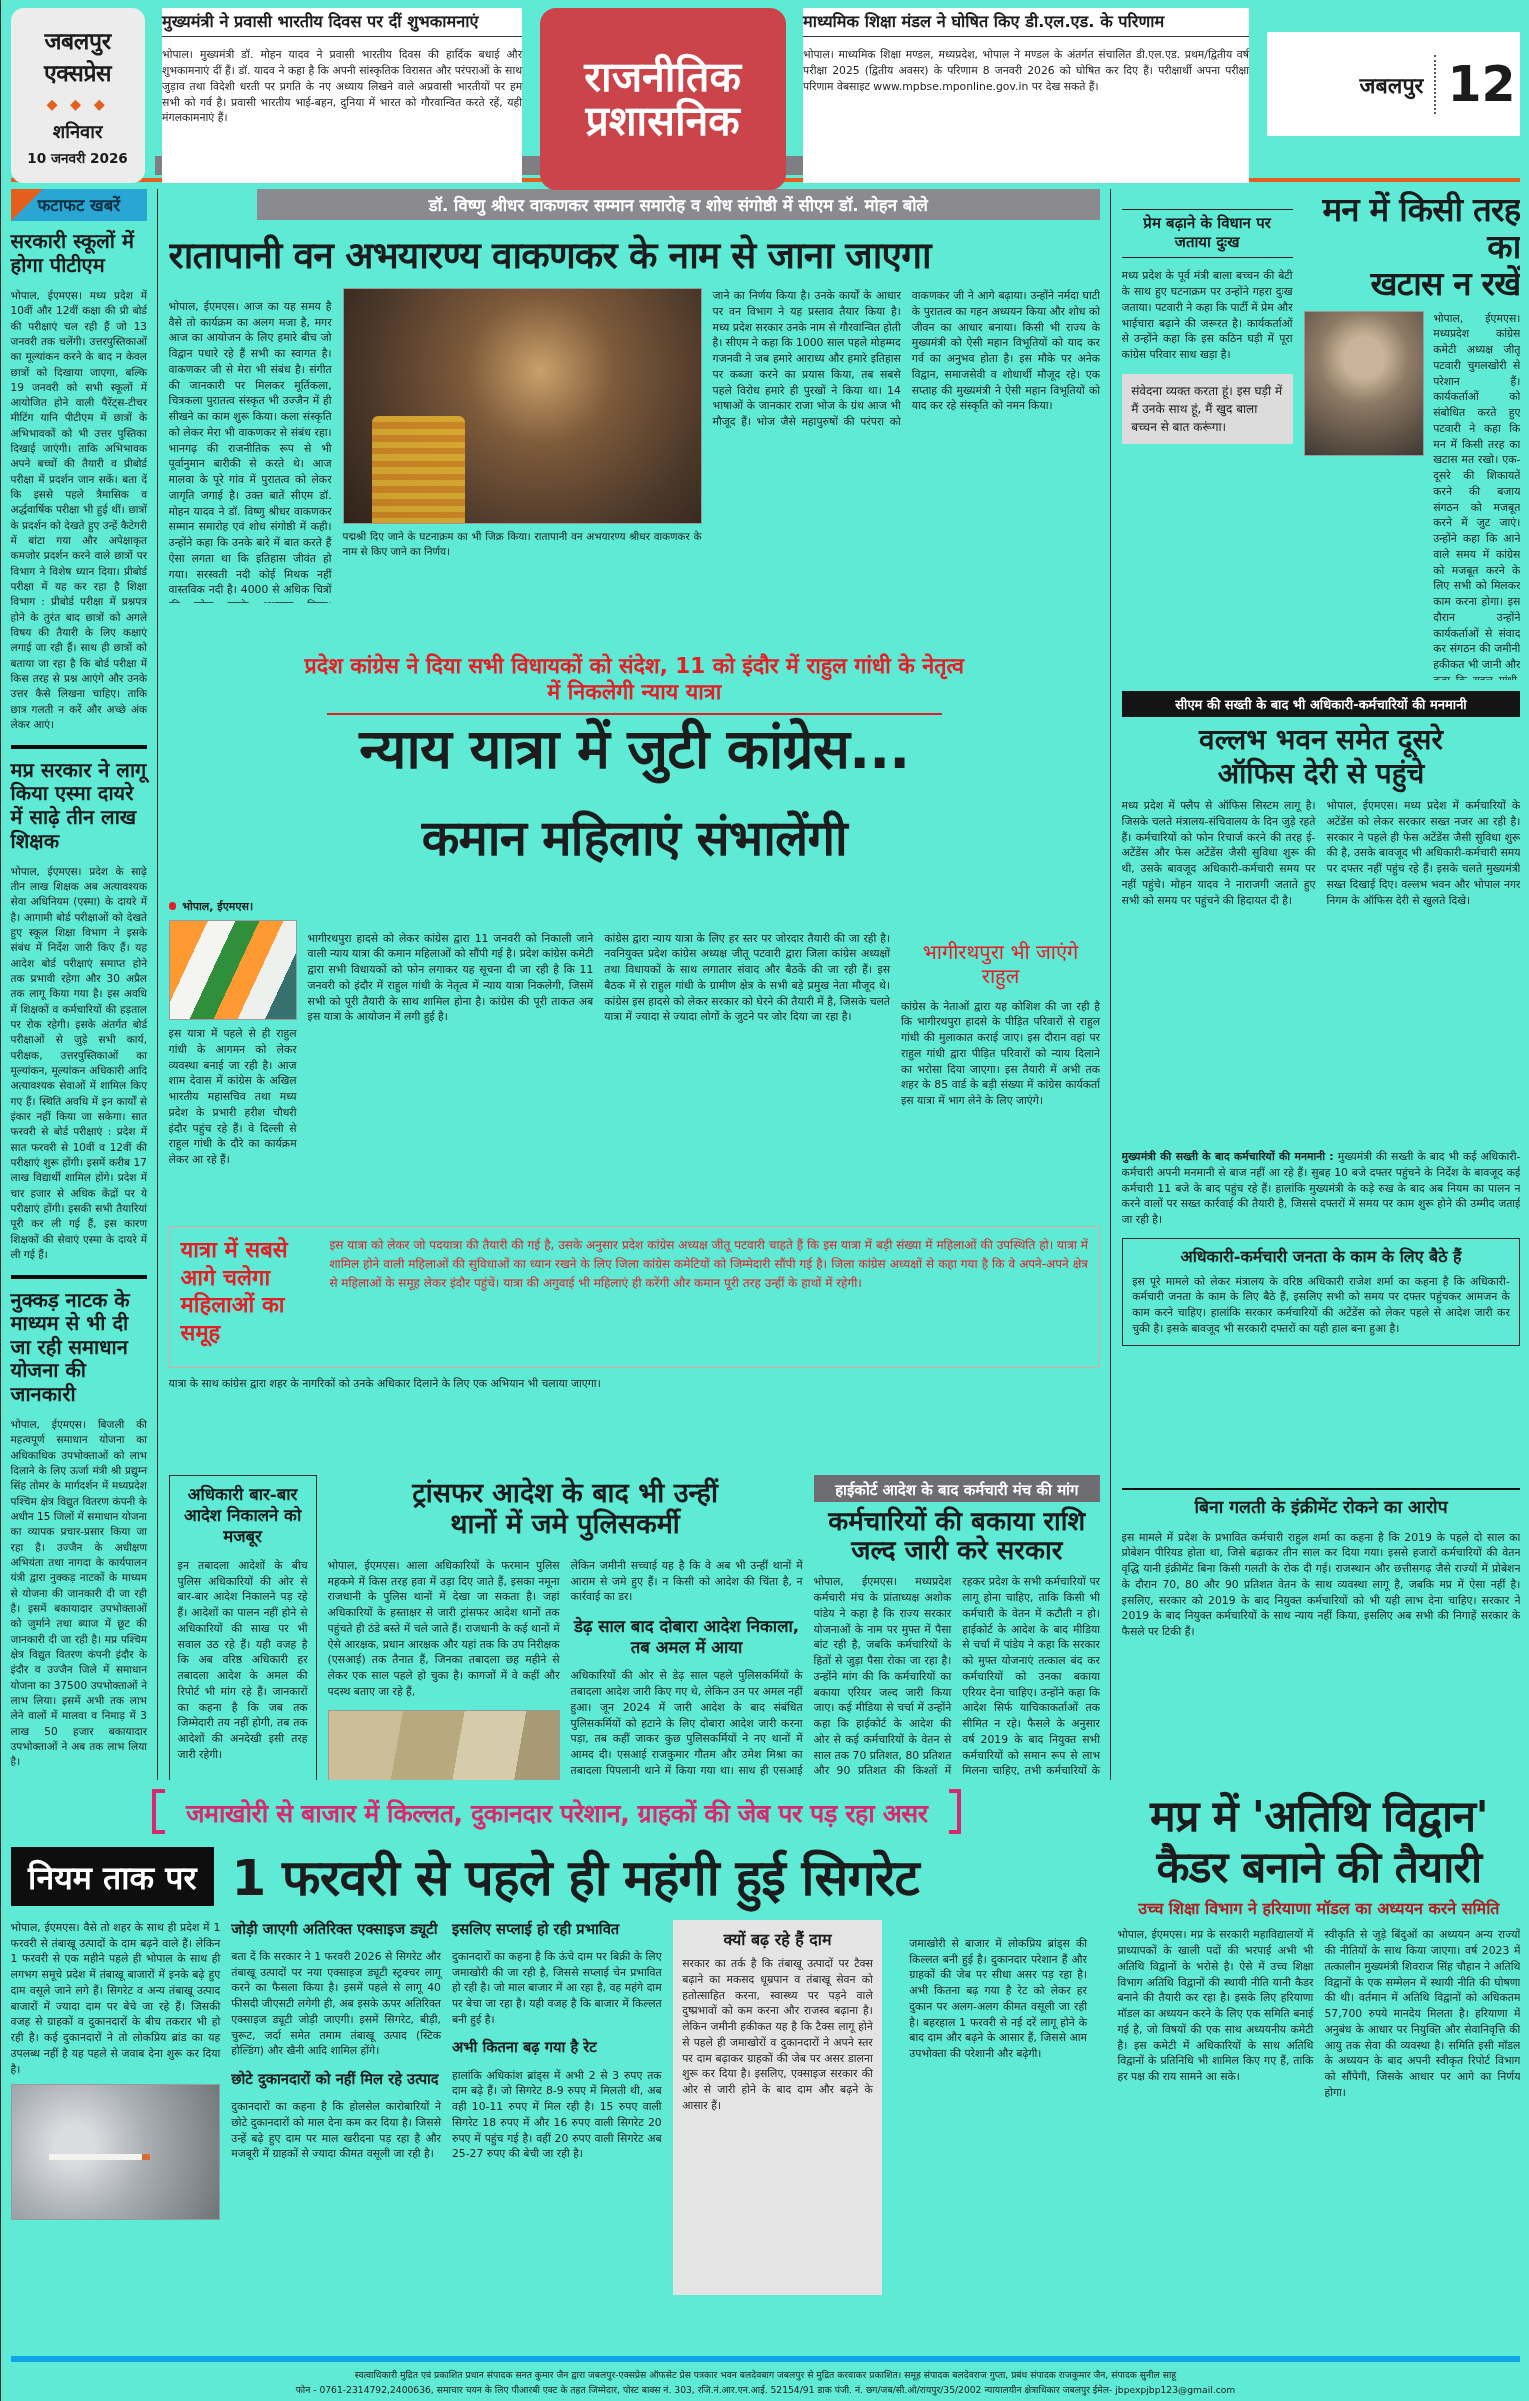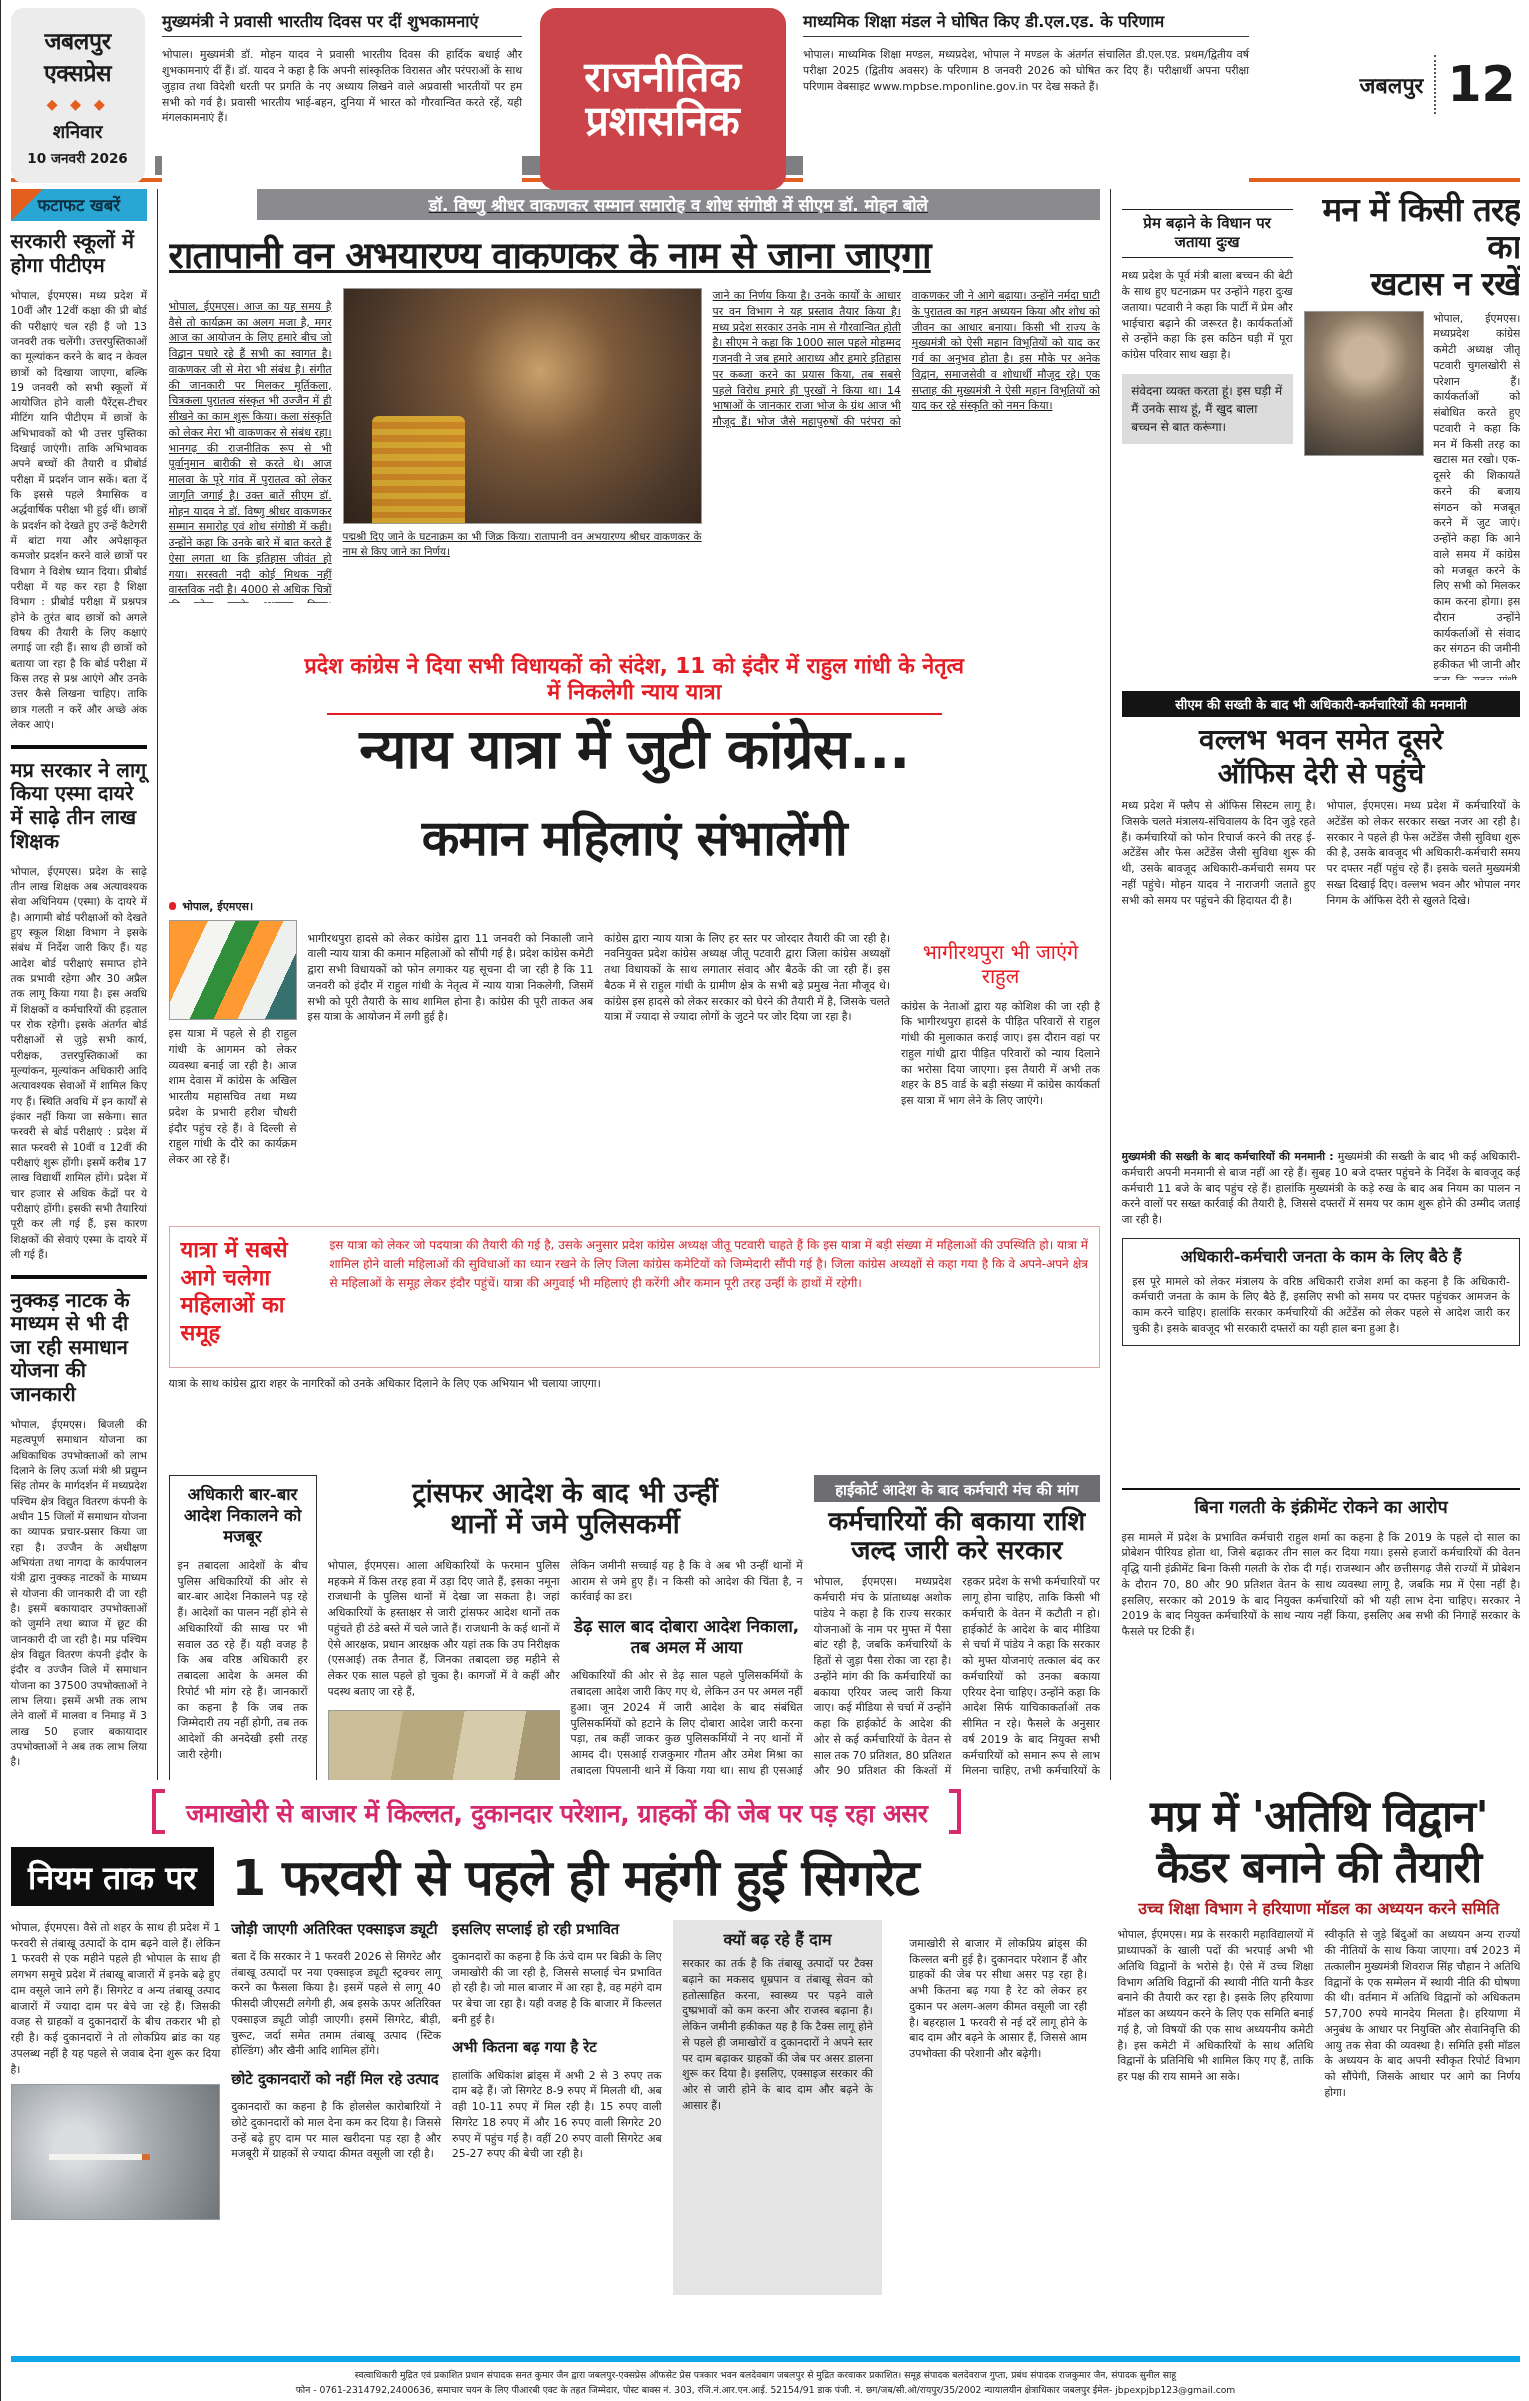--- a/index.html
+++ b/index.html
@@ -1,16 +1,16 @@
 <!DOCTYPE html>
 <html lang="hi" style="font-size:12.8px"><head>
 <meta charset="utf-8">
 <style>
   html,body{margin:0;padding:0;background:#e9e9e9;}
-  .sheet{width:1530px;height:2401px;background:#ffffff;margin:0 auto;position:relative;
+  .sheet{width:1530px;height:2401px;background:#5eead4;margin:0 auto;position:relative;
          font-family:"DejaVu Sans","Liberation Sans",sans-serif;color:#1c1c1c;
          box-sizing:border-box;padding:8px 9.6px 4.8px 9.6px;overflow:hidden;
          border-left:1.6px solid #2b2b2b;}
   .j{text-align:justify;}
   .bd{font-size:10.8px;line-height:1.46;color:#222;}
   .photo{border:0.8px solid #9a9a9a;box-sizing:border-box;}
   
   .masthead{position:relative;height:167px;display:grid;
             grid-template-columns:134px 360px 246px 446px 1fr;column-gap:17.5px;padding-bottom:21px;box-sizing:border-box;}
   .underbar{position:absolute;left:144px;width:1040px;bottom:0;height:19px;background:#7f7f83;z-index:1;}
@@ -175,21 +175,21 @@
       <div class="flash-div"></div>
 
       <article class="flash-story">
         <h3>नुक्कड़ नाटक के माध्यम से भी दी जा रही समाधान योजना की जानकारी</h3>
         <p class="bd j">भोपाल, ईएमएस। बिजली की महत्वपूर्ण समाधान योजना का अधिकाधिक उपभोक्ताओं को लाभ दिलाने के लिए ऊर्जा मंत्री श्री प्रद्युम्न सिंह तोमर के मार्गदर्शन में मध्यप्रदेश पश्चिम क्षेत्र विद्युत वितरण कंपनी के अधीन 15 जिलों में समाधान योजना का व्यापक प्रचार-प्रसार किया जा रहा है। उज्जैन के अधीक्षण अभियंता तथा नागदा के कार्यपालन यंत्री द्वारा नुक्कड़ नाटकों के माध्यम से योजना की जानकारी दी जा रही है। इसमें बकायादार उपभोक्ताओं को जुर्माने तथा ब्याज में छूट की जानकारी दी जा रही है। मप्र पश्चिम क्षेत्र विद्युत वितरण कंपनी इंदौर के इंदौर व उज्जैन जिले में समाधान योजना का 37500 उपभोक्ताओं ने लाभ लिया। इसमें अभी तक लाभ लेने वालों में मालवा व निमाड़ में 3 लाख 50 हजार बकायादार उपभोक्ताओं ने अब तक लाभ लिया है।</p>
       </article>
     </aside>
 
     <section class="vline-r">
 
-      <article style="height:456px;overflow:hidden;text-decoration:underline;">
+      <article style="height:456px;overflow:hidden;">
         <div class="gray-kicker" style="margin:0 0 0 88px;">डॉ. विष्णु श्रीधर वाकणकर सम्मान समारोह व शोध संगोष्ठी में सीएम डॉ. मोहन बोले</div>
         <h1 class="rat-head">रातापानी वन अभयारण्य वाकणकर के नाम से जाना जाएगा</h1>
         <div class="rat-grid">
           <p class="bd j">भोपाल, ईएमएस। आज का यह समय है वैसे तो कार्यक्रम का अलग मजा है, मगर आज का आयोजन के लिए हमारे बीच जो विद्वान पधारे रहे हैं सभी का स्वागत है। वाकणकर जी से मेरा भी संबंध है। संगीत की जानकारी पर मिलकर मूर्तिकला, चित्रकला पुरातत्व संस्कृत भी उज्जैन में ही सीखने का काम शुरू किया। कला संस्कृति को लेकर मेरा भी वाकणकर से संबंध रहा। भानगढ़ की राजनीतिक रूप से भी पूर्वानुमान बारीकी से करते थे। आज मालवा के पूरे गांव में पुरातत्व को लेकर जागृति जगाई है। उक्त बातें सीएम डॉ. मोहन यादव ने डॉ. विष्णु श्रीधर वाकणकर सम्मान समारोह एवं शोध संगोष्ठी में कही। उन्होंने कहा कि उनके बारे में बात करते हैं ऐसा लगता था कि इतिहास जीवंत हो गया। सरस्वती नदी कोई मिथक नहीं वास्तविक नदी है। 4000 से अधिक चित्रों की खोज करके अध्ययन किया। आपातकाल के दौर में इंदिरा गांधी ने उनको पद्मश्री अनाउंस किया है गर्व की बात है।</p>
           <figure style="margin:0;">
             <div class="rat-photo photo"></div>
             <figcaption class="caption j">पद्मश्री दिए जाने के घटनाक्रम का भी जिक्र किया। रातापानी वन अभयारण्य श्रीधर वाकणकर के नाम से किए जाने का निर्णय।</figcaption>
           </figure>
           <div class="bd j cols2">जाने का निर्णय किया है। उनके कार्यों के आधार पर वन विभाग ने यह प्रस्ताव तैयार किया है। मध्य प्रदेश सरकार उनके नाम से गौरवान्वित होती है। सीएम ने कहा कि 1000 साल पहले मोहम्मद गजनवी ने जब हमारे आराध्य और हमारे इतिहास पर कब्जा करने का प्रयास किया, तब सबसे पहले विरोध हमारे ही पुरखों ने किया था। 14 भाषाओं के जानकार राजा भोज के ग्रंथ आज भी मौजूद हैं। भोज जैसे महापुरुषों की परंपरा को वाकणकर जी ने आगे बढ़ाया। उन्होंने नर्मदा घाटी के पुरातत्व का गहन अध्ययन किया और शोध को जीवन का आधार बनाया। किसी भी राज्य के मुख्यमंत्री को ऐसी महान विभूतियों को याद कर गर्व का अनुभव होता है। इस मौके पर अनेक विद्वान, समाजसेवी व शोधार्थी मौजूद रहे। एक सप्ताह की मुख्यमंत्री ने ऐसी महान विभूतियों को याद कर रहे संस्कृति को नमन किया।</div>
         </div>

